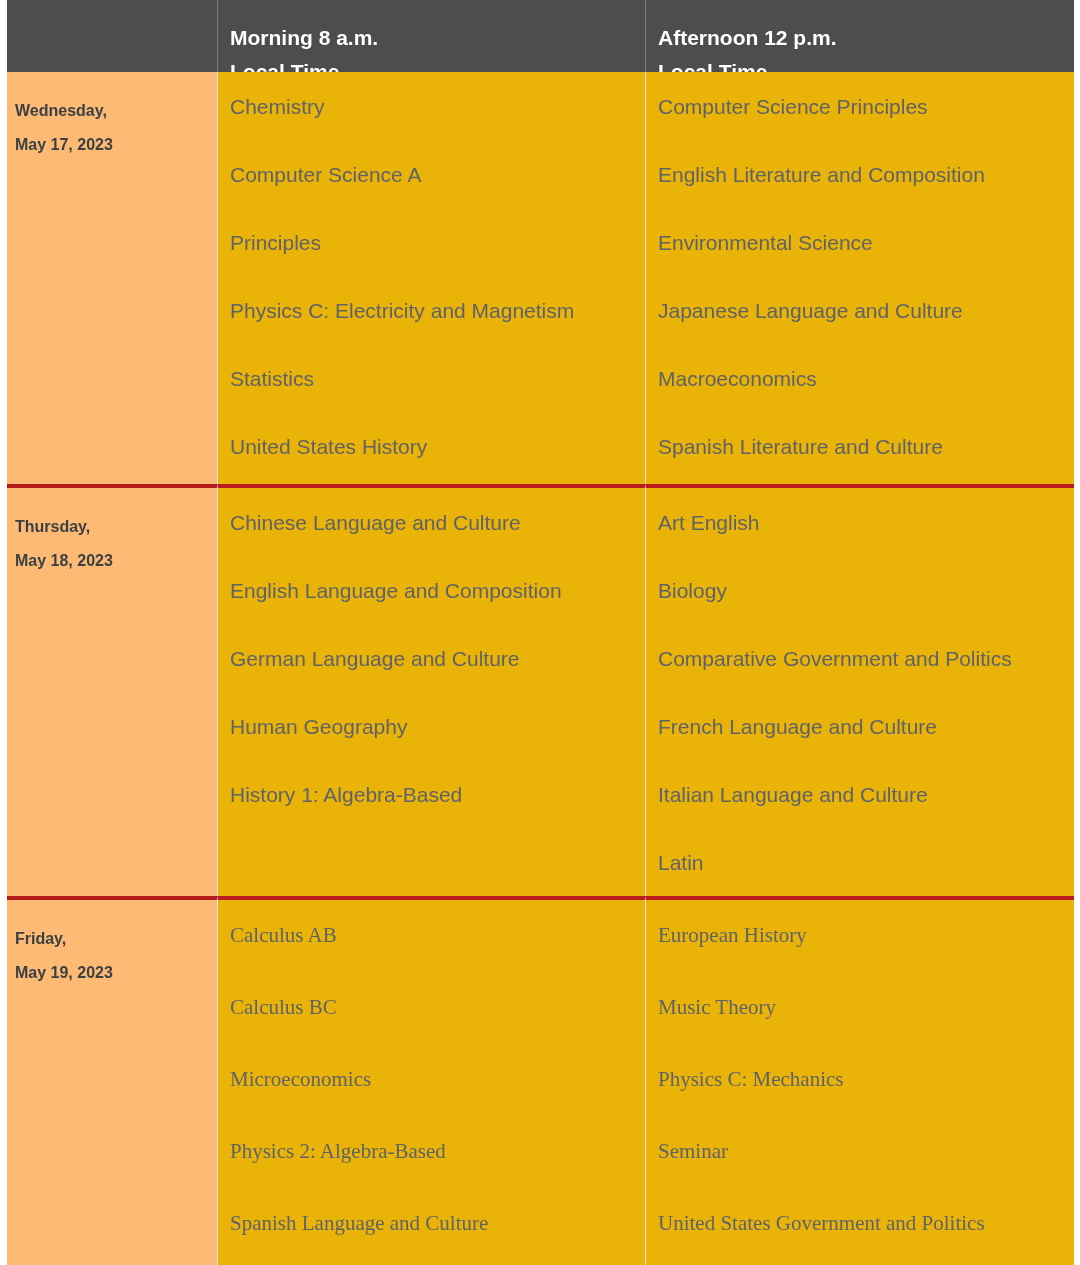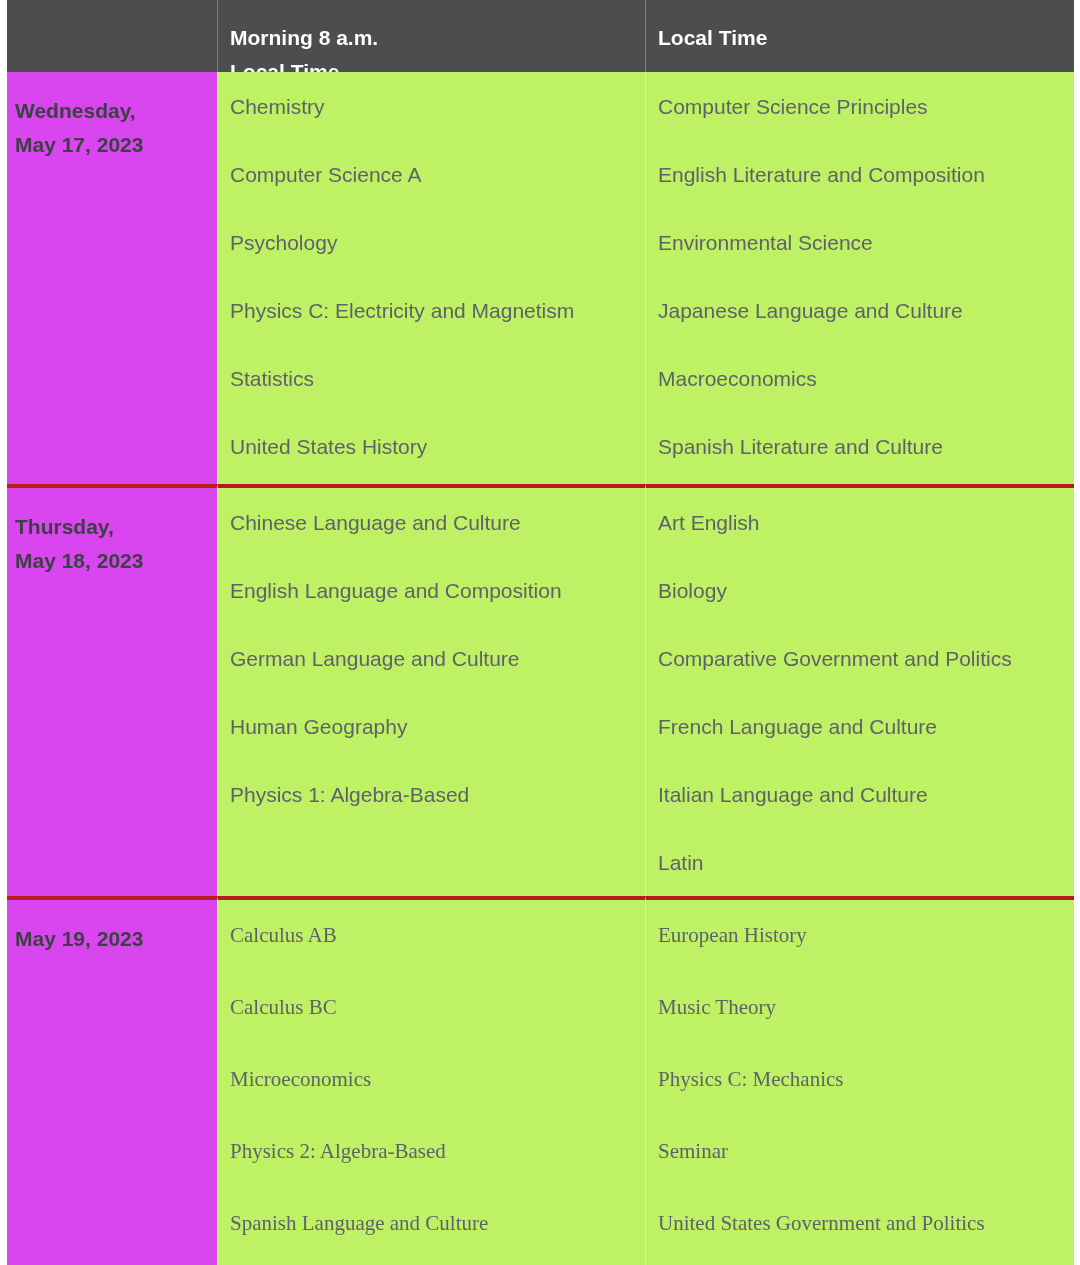--- a/index.html
+++ b/index.html
@@ -26,29 +26,29 @@
     font-weight: bold;
     font-size: 21px;
     line-height: 34px;
     padding: 21px 12px 0 12px;
     border-bottom: 1px solid #979797;
   }
   .header-row .cell + .cell { border-left: 1px solid #7d7d7d; }
   .body-row .cell { padding: 22px 14px 0 12px; }
   .body-row + .body-row .cell { border-top: 4px solid #b91c1c; }
   .day-cell {
-    background: #d946ef;
+    background: #fdba74;
     color: #3c4043;
     font-weight: bold;
-    font-size: 21px;
+    font-size: 16px;
     line-height: 34px;
     padding-left: 8px !important;
   }
   .list-cell {
-    background: #bef264;
+    background: #eab308;
     color: #5f6368;
     font-size: 21px;
     border-left: 1px solid #e4e4e4;
   }
   .row-wed, .row-thu { height: 412px; }
   .exam-item {
     line-height: 26px;
     margin-bottom: 42px;
     white-space: nowrap;
   }
@@ -59,33 +59,34 @@
 
 <div class="schedule-table">
 
   <div class="trow header-row">
     <div class="cell"></div>
     <div class="cell">
       <div>Morning 8 a.m.</div>
       <div>Local Time</div>
     </div>
     <div class="cell">
+      <div>Afternoon 12 p.m.</div>
       <div>Local Time</div>
     </div>
   </div>
 
   <div class="trow body-row row-wed">
     <div class="cell day-cell">
       <div>Wednesday,</div>
       <div>May 17, 2023</div>
     </div>
     <div class="cell list-cell">
       <div class="exam-item">Chemistry</div>
       <div class="exam-item">Computer Science A</div>
-      <div class="exam-item">Psychology</div>
+      <div class="exam-item">Principles</div>
       <div class="exam-item">Physics C: Electricity and Magnetism</div>
       <div class="exam-item">Statistics</div>
       <div class="exam-item">United States History</div>
     </div>
     <div class="cell list-cell">
       <div class="exam-item">Computer Science Principles</div>
       <div class="exam-item">English Literature and Composition</div>
       <div class="exam-item">Environmental Science</div>
       <div class="exam-item">Japanese Language and Culture</div>
       <div class="exam-item">Macroeconomics</div>
@@ -96,34 +97,35 @@
   <div class="trow body-row row-thu">
     <div class="cell day-cell">
       <div>Thursday,</div>
       <div>May 18, 2023</div>
     </div>
     <div class="cell list-cell">
       <div class="exam-item">Chinese Language and Culture</div>
       <div class="exam-item">English Language and Composition</div>
       <div class="exam-item">German Language and Culture</div>
       <div class="exam-item">Human Geography</div>
-      <div class="exam-item">Physics 1: Algebra-Based</div>
+      <div class="exam-item">History 1: Algebra-Based</div>
     </div>
     <div class="cell list-cell">
       <div class="exam-item">Art English</div>
       <div class="exam-item">Biology</div>
       <div class="exam-item">Comparative Government and Politics</div>
       <div class="exam-item">French Language and Culture</div>
       <div class="exam-item">Italian Language and Culture</div>
       <div class="exam-item">Latin</div>
     </div>
   </div>
 
   <div class="trow body-row row-fri">
     <div class="cell day-cell">
+      <div>Friday,</div>
       <div>May 19, 2023</div>
     </div>
     <div class="cell list-cell">
       <div class="exam-item">Calculus AB</div>
       <div class="exam-item">Calculus BC</div>
       <div class="exam-item">Microeconomics</div>
       <div class="exam-item">Physics 2: Algebra-Based</div>
       <div class="exam-item">Spanish Language and Culture</div>
     </div>
     <div class="cell list-cell">

